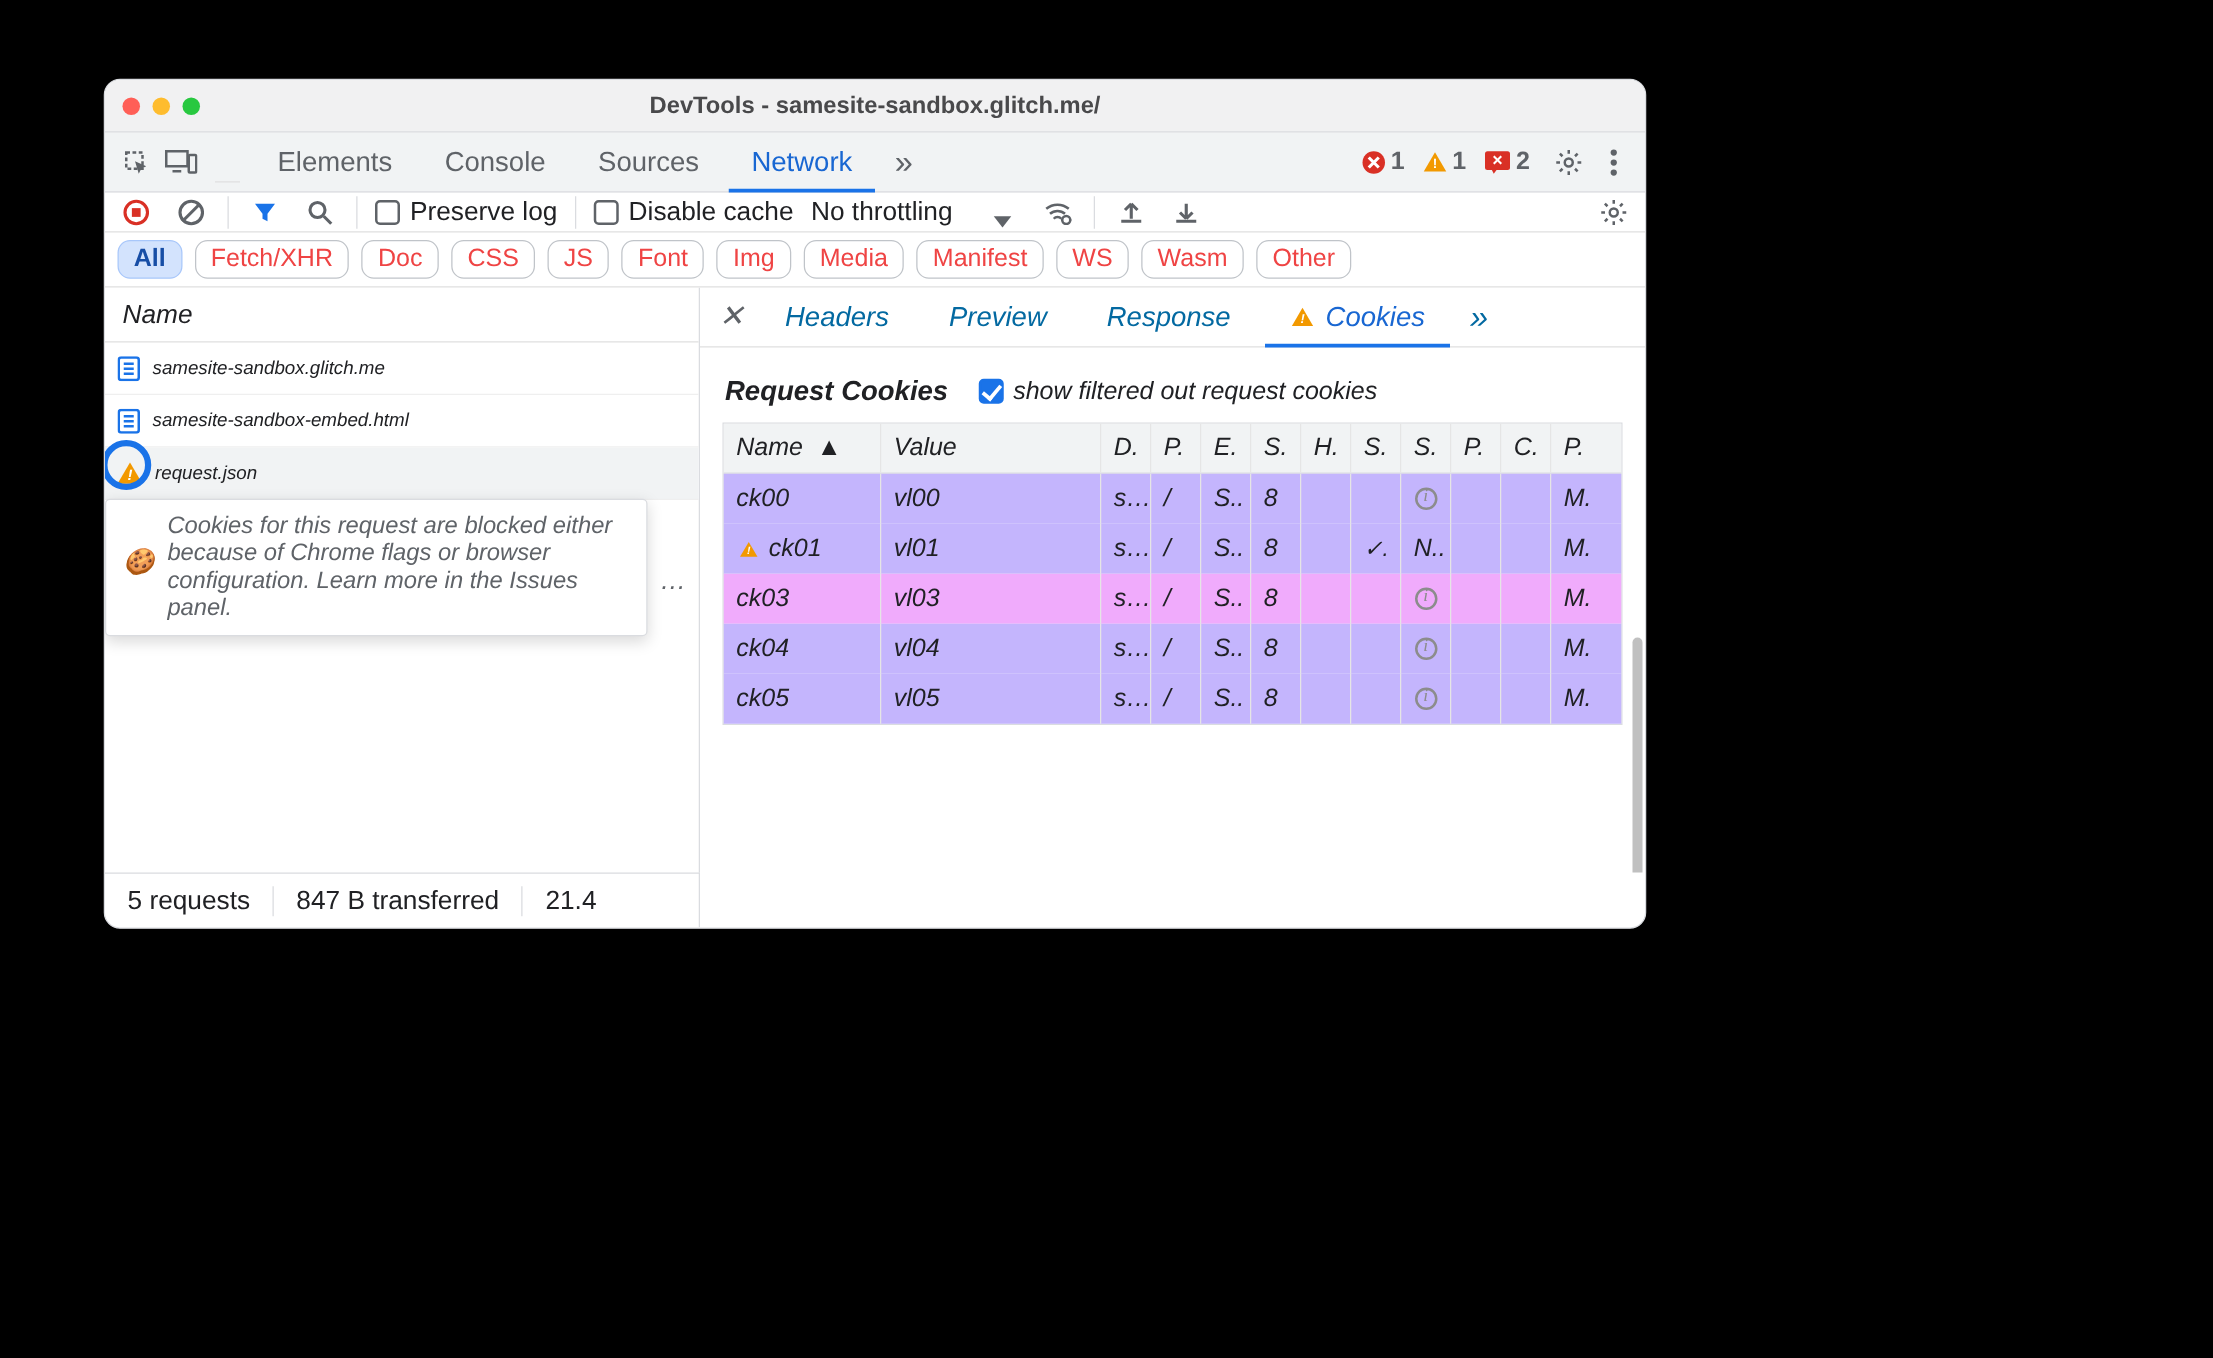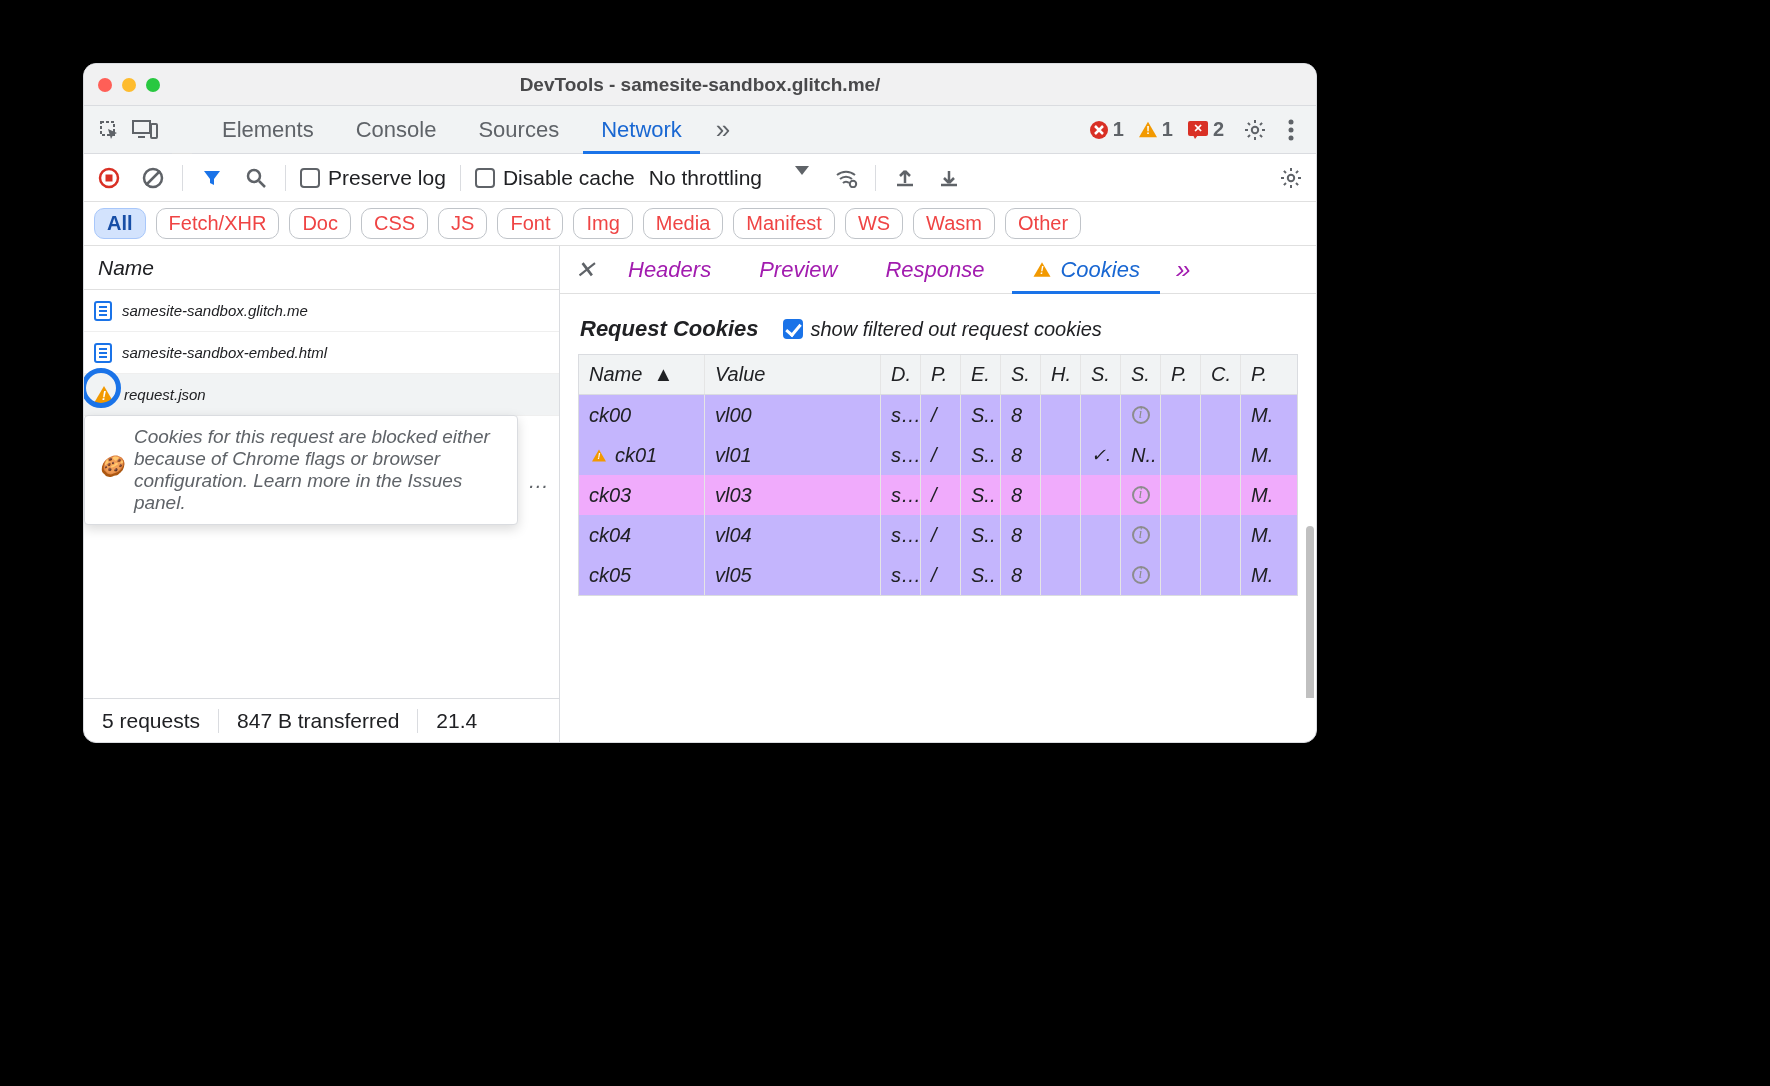--- a/index.html
+++ b/index.html
@@ -76,35 +76,35 @@
     cursor: pointer;
   }
   .maintab.active { color: #1967d2; border-bottom: 3px solid #1a73e8; height: 48px; padding-top: 3px; }
   .spacer { flex: 1; }
   .issue-cluster { display: flex; align-items: center; gap: 14px; margin-right: 10px; font-size: 20px;}
   .issue-cluster span { display: inline-flex; align-items: center; gap: 4px; color: #5f6368; }
   .gear, .kebab { color: #5f6368; }
 
   
   .toolbar {
-    height: 48px;
+    height: 32px;
     border-bottom: 1px solid #e0e0e0;
     display: flex;
     align-items: center;
     padding: 0 10px;
     gap: 14px;
     font-size: 21px;
     flex: 0 0 auto;
   }
   .toolbar .sep { width: 1px; height: 26px; background: #dadce0; }
   .chk { display: inline-flex; align-items: center; gap: 8px; color: #202124; }
   .chk .box {
     width: 20px; height: 20px; border: 2px solid #5f6368; border-radius: 4px; display:inline-block;
   }
-  .no-throttling { display: inline-flex; align-items: flex-start; gap: 33px; padding-right: 8px; }
+  .no-throttling { display: inline-flex; align-items: flex-end; gap: 33px; padding-right: 8px; }
   .chev-down {
     width: 0;height: 0;border-left: 7px solid transparent;border-right: 7px solid transparent;border-top: 9px solid #5f6368;
   }
 
   
   .filter-row {
     height: 48px;
     border-bottom: 1px solid #e0e0e0;
     display: flex;
     align-items: center;
@@ -202,21 +202,21 @@
 
   
   .details-pane { flex: 1; display: flex; flex-direction: column; overflow: hidden;}
   .details-tabs {
     height: 48px; border-bottom: 1px solid #e0e0e0;
     display: flex; align-items: center; gap: 8px;
     padding: 0 10px;
   }
   .close-x { font-size: 24px; color:#5f6368; width:30px; text-align:center;}
   .detail-tab {
-    font-size: 22px; color: #a21caf;
+    font-size: 22px; color: #0369a1;
     padding: 0 20px; height: 48px;
     display: flex; align-items: center; gap: 8px;
     cursor:pointer;
   }
   .detail-tab.active { color: #1967d2; border-bottom: 3px solid #1a73e8; padding-top:3px;}
 
   .section-head {
     display: flex; align-items: center; gap: 24px;
     padding: 22px 20px 12px 20px;
   }

